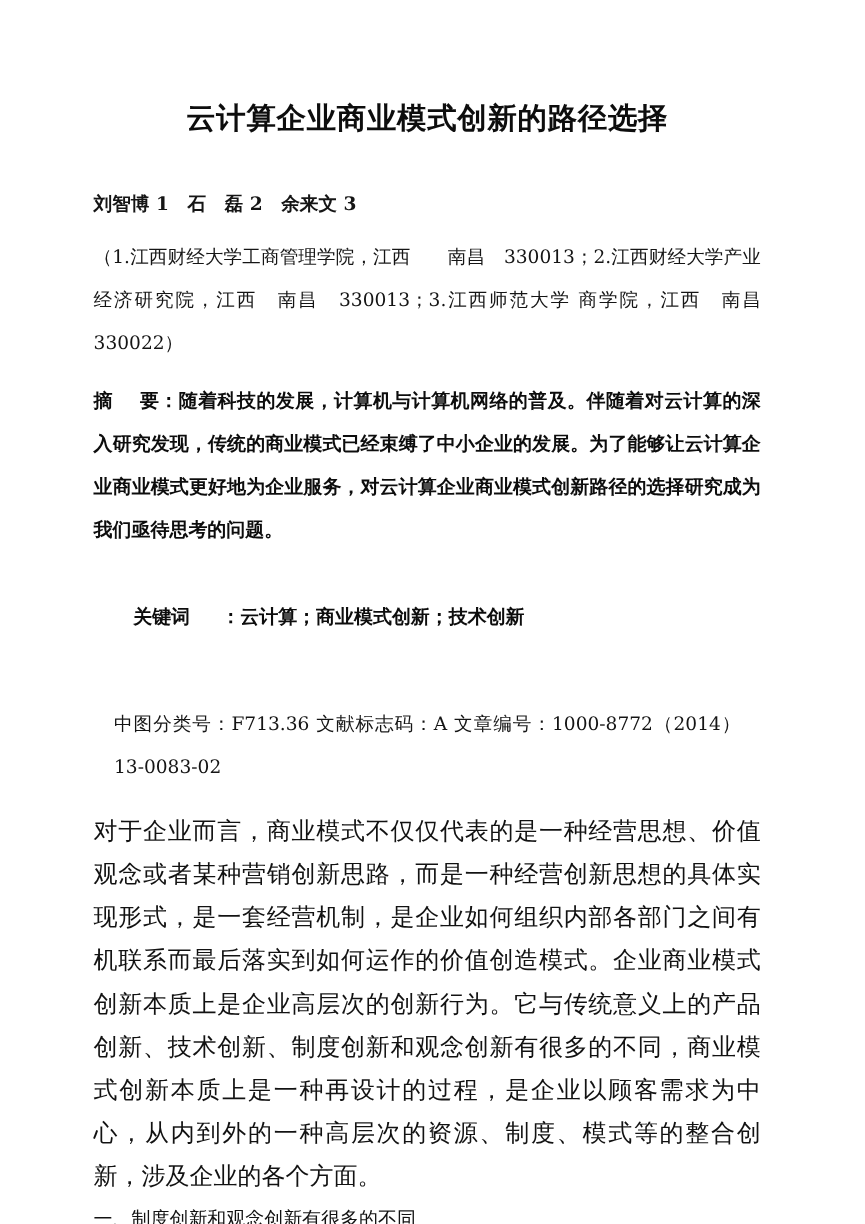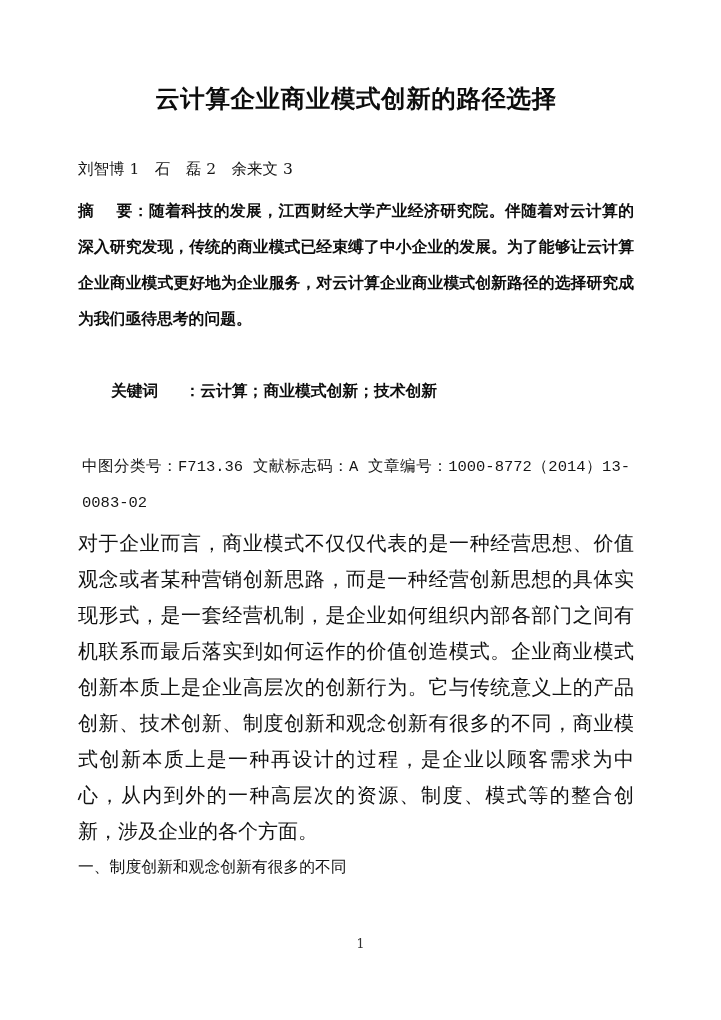--- a/index.html
+++ b/index.html
@@ -39,20 +39,21 @@
     padding-top: 84px;
     color: #0d0d0d;
   }
   .authors {
     font-size: 15.5px;
     line-height: 1.4;
     margin: 0;
     padding-top: 46px;
     color: #151515;
     white-space: pre;
+    font-weight: bold;
   }
   .affiliation {
     font-size: 15.5px;
     line-height: 36px;
     margin: 0;
     padding-top: 15px;
     text-align: justify;
     text-align-last: left;
     color: #151515;
   }
@@ -78,25 +79,24 @@
     color: #0d0d0d;
     white-space: pre;
   }
   .keywords .gap {
     display: inline-block;
     width: 26px;
   }
   .classinfo {
     font-size: 15.5px;
     line-height: 36px;
-    margin: 4px;
+    margin: 17px;
     text-align: justify;
     text-align-last: left;
     color: #151515;
-    font-family: Liberation Mono, monospace;
   }
   .body-para {
     font-size: 20px;
     line-height: 36px;
     margin: 0;
     text-align: justify;
     text-align-last: left;
     color: #121212;
   }
   .section-heading {
@@ -120,23 +120,24 @@
 <body>
 
 <div class="page">
 
   <div class="content">
 
     <h1 class="doc-title">云计算企业商业模式创新的路径选择</h1>
 
     <p class="authors">刘智博 1　石　磊 2　余来文 3</p>
 
+    <p class="affiliation">（1.江西财经大学工商管理学院，江西　　南昌　330013；2.江西财经大学产业经济研究院，江西　南昌　330013；3.江西师范大学 商学院，江西　南昌　330022）</p>
 
     <p class="abstract">
-      <span>摘</span><span class="gap"></span><span>要</span><span>：</span><span>随着科技的发展，江西财经大学产业经济研究院。伴随着对云计算的深入研究发现，传统的商业模式已经束缚了中小企业的发展。为了能够让云计算企业商业模式更好地为企业服务，对云计算企业商业模式创新路径的选择研究成为我们亟待思考的问题。</span>
+      <span>摘</span><span class="gap"></span><span>要</span><span>：</span><span>随着科技的发展，计算机与计算机网络的普及。伴随着对云计算的深入研究发现，传统的商业模式已经束缚了中小企业的发展。为了能够让云计算企业商业模式更好地为企业服务，对云计算企业商业模式创新路径的选择研究成为我们亟待思考的问题。</span>
     </p>
 
     <p class="keywords">
       <span>关键词</span><span class="gap"></span><span>：</span><span>云计算；商业模式创新；技术创新</span>
     </p>
 
     <p class="classinfo">中图分类号：F713.36 文献标志码：A 文章编号：1000-8772（2014）13-0083-02</p>
 
     <p class="body-para">对于企业而言，商业模式不仅仅代表的是一种经营思想、价值观念或者某种营销创新思路，而是一种经营创新思想的具体实现形式，是一套经营机制，是企业如何组织内部各部门之间有机联系而最后落实到如何运作的价值创造模式。企业商业模式创新本质上是企业高层次的创新行为。它与传统意义上的产品创新、技术创新、制度创新和观念创新有很多的不同，商业模式创新本质上是一种再设计的过程，是企业以顾客需求为中心，从内到外的一种高层次的资源、制度、模式等的整合创新，涉及企业的各个方面。</p>
 

